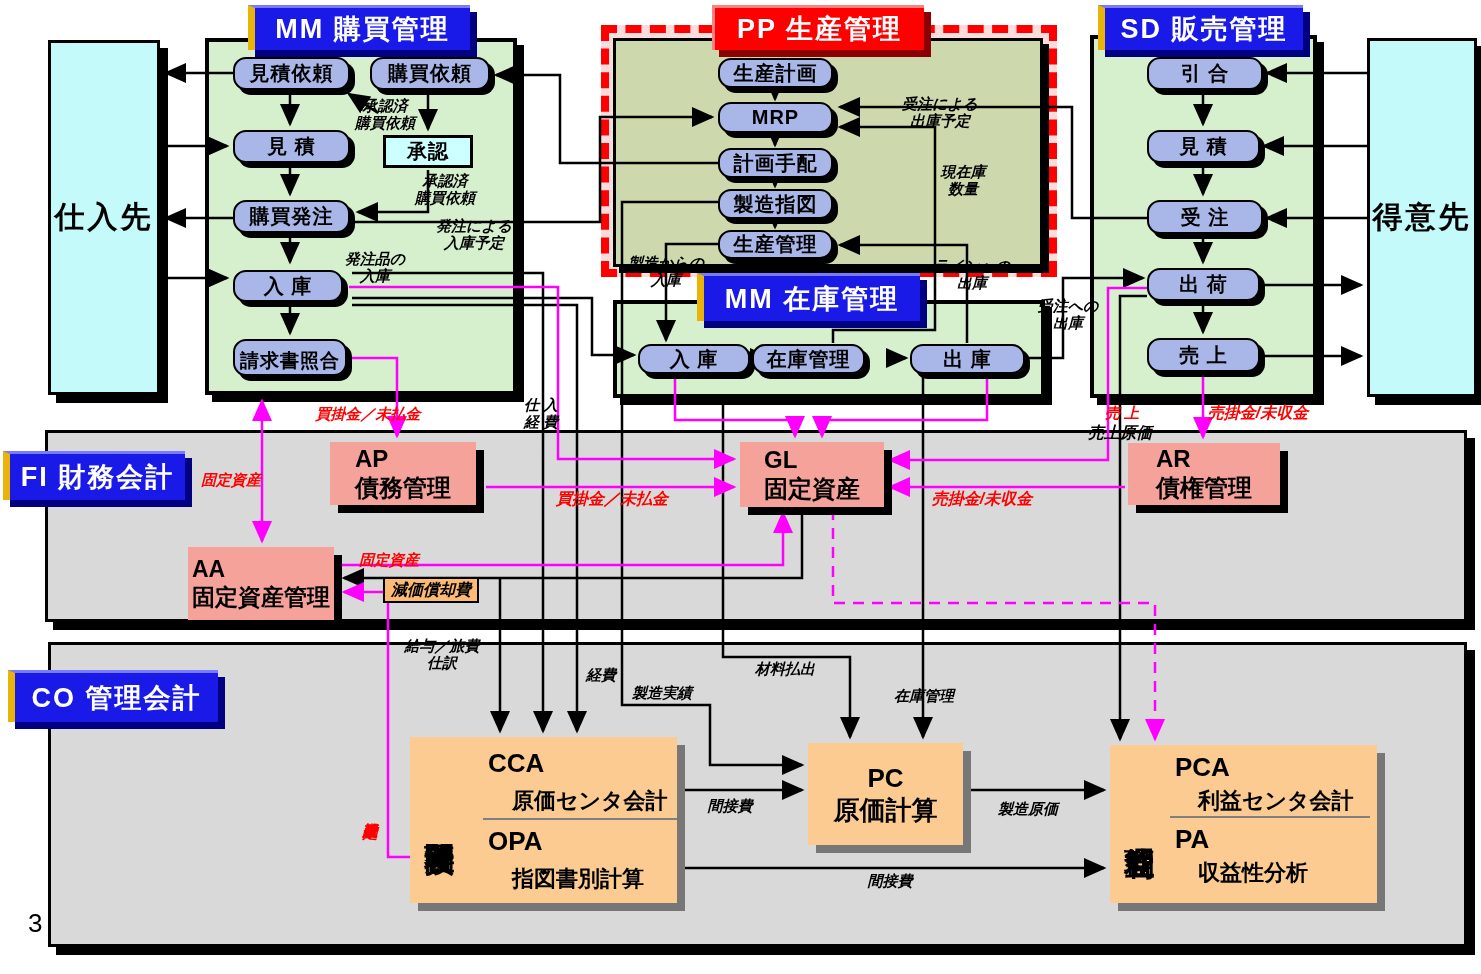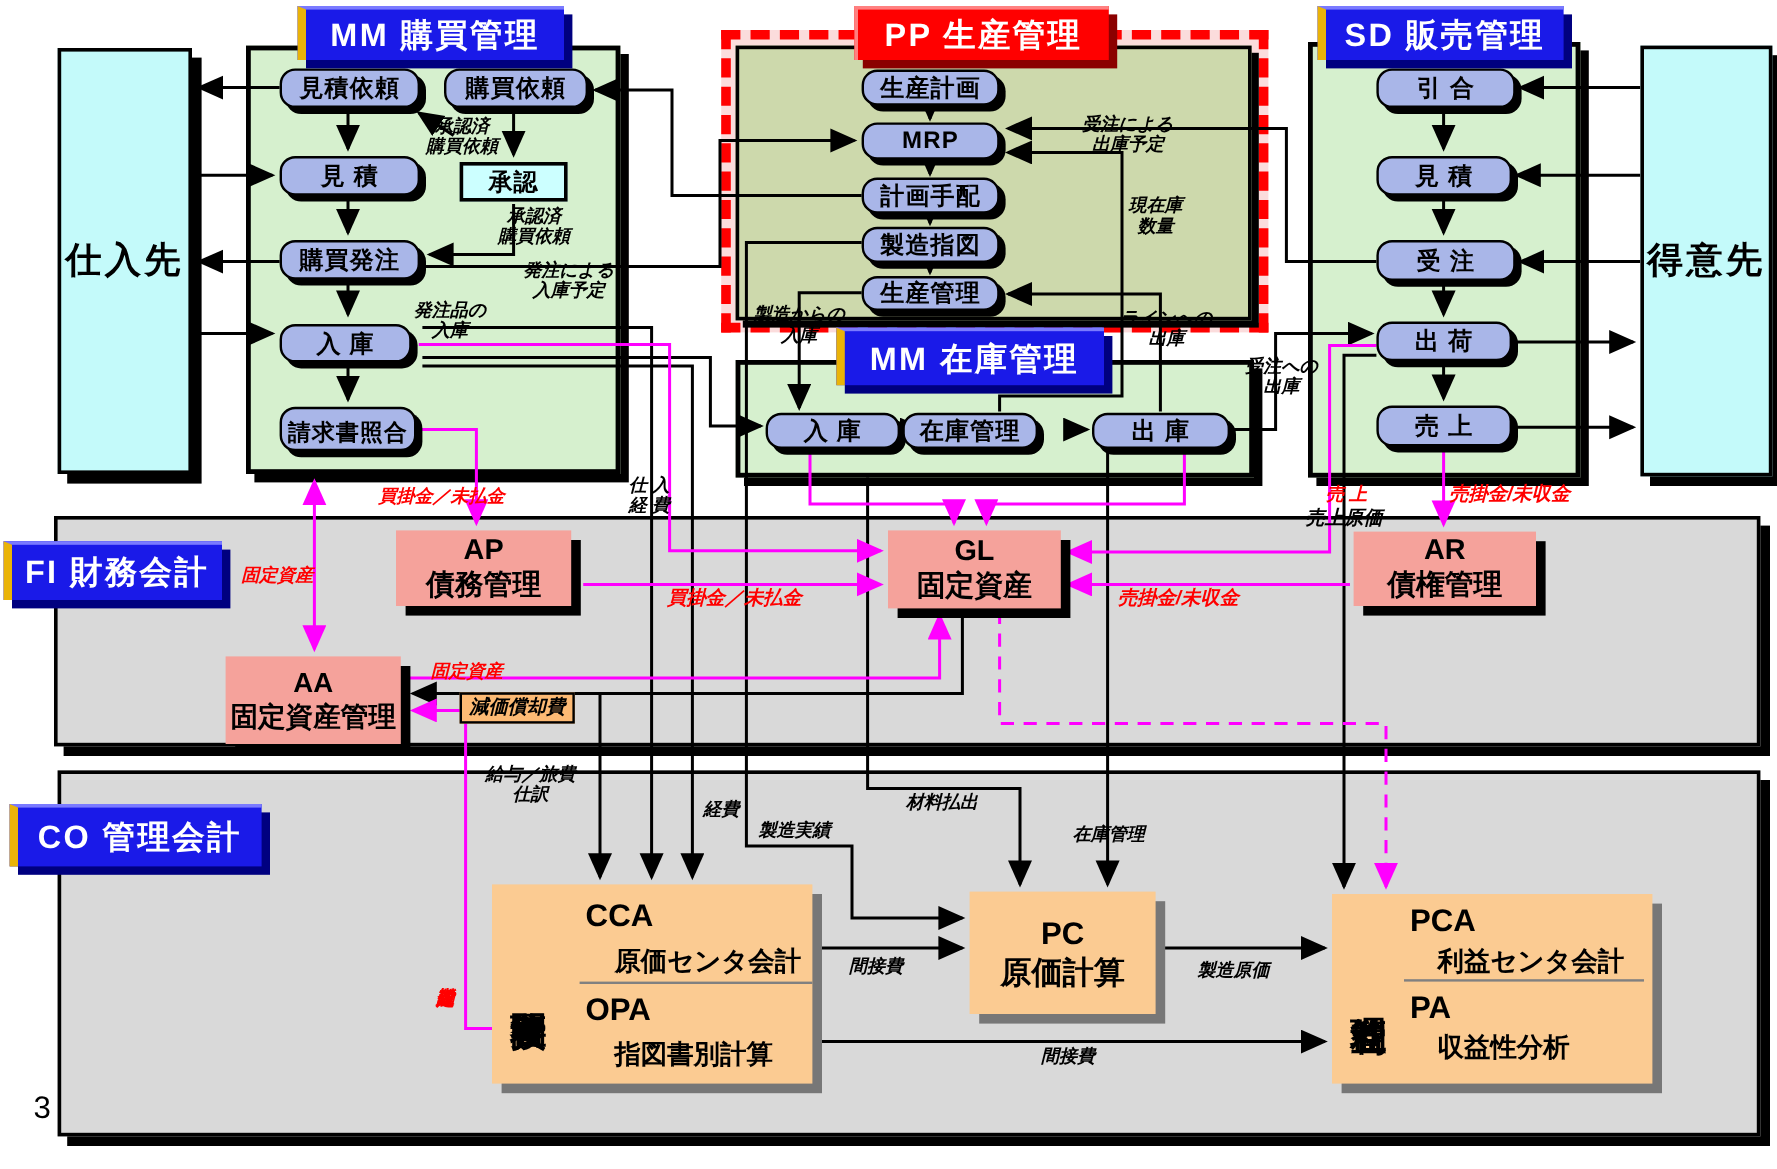--- a/index.html
+++ b/index.html
@@ -21,21 +21,21 @@
        box-shadow:7px 7px 0 #8B0000;}
   
   .partner{background:#C4FAFA;border:3px solid #000;box-shadow:8px 8px 0 #000;z-index:3;
        display:flex;align-items:center;justify-content:center;font-size:30px;font-weight:bold;letter-spacing:3px;}
   
   .node{background:#A9B6E8;border:2px solid #000;border-radius:13px;box-shadow:5px 5px 0 #000;
        display:flex;align-items:center;justify-content:center;font-size:20px;font-weight:bold;z-index:3;letter-spacing:1px;}
   .node.sq{background:#CCFFFF;border-radius:0;box-shadow:none;}
   
   .pink{background:#F5A29B;box-shadow:8px 8px 0 #000;z-index:3;display:flex;align-items:center;justify-content:center;
-       text-align:center;font-size:24px;font-weight:bold;white-space:pre-line;line-height:1.2;}
+       font-size:24px;font-weight:bold;white-space:pre-line;line-height:1.2;}
   
   .orange{background:#FBCB92;box-shadow:8px 8px 0 #777;z-index:3;}
   .vtitle{writing-mode:vertical-rl;text-orientation:upright;font-size:30px;font-weight:bold;
        display:flex;align-items:center;justify-content:center;z-index:4;}
   .co-main{font-size:26px;font-weight:bold;z-index:4;}
   .co-sub{font-size:22px;font-weight:bold;z-index:4;}
   .divider{background:#808080;height:2px;z-index:4;}
   .pcbox{display:flex;align-items:center;justify-content:center;text-align:center;
        font-size:26px;font-weight:bold;white-space:pre-line;line-height:1.25;}
   

